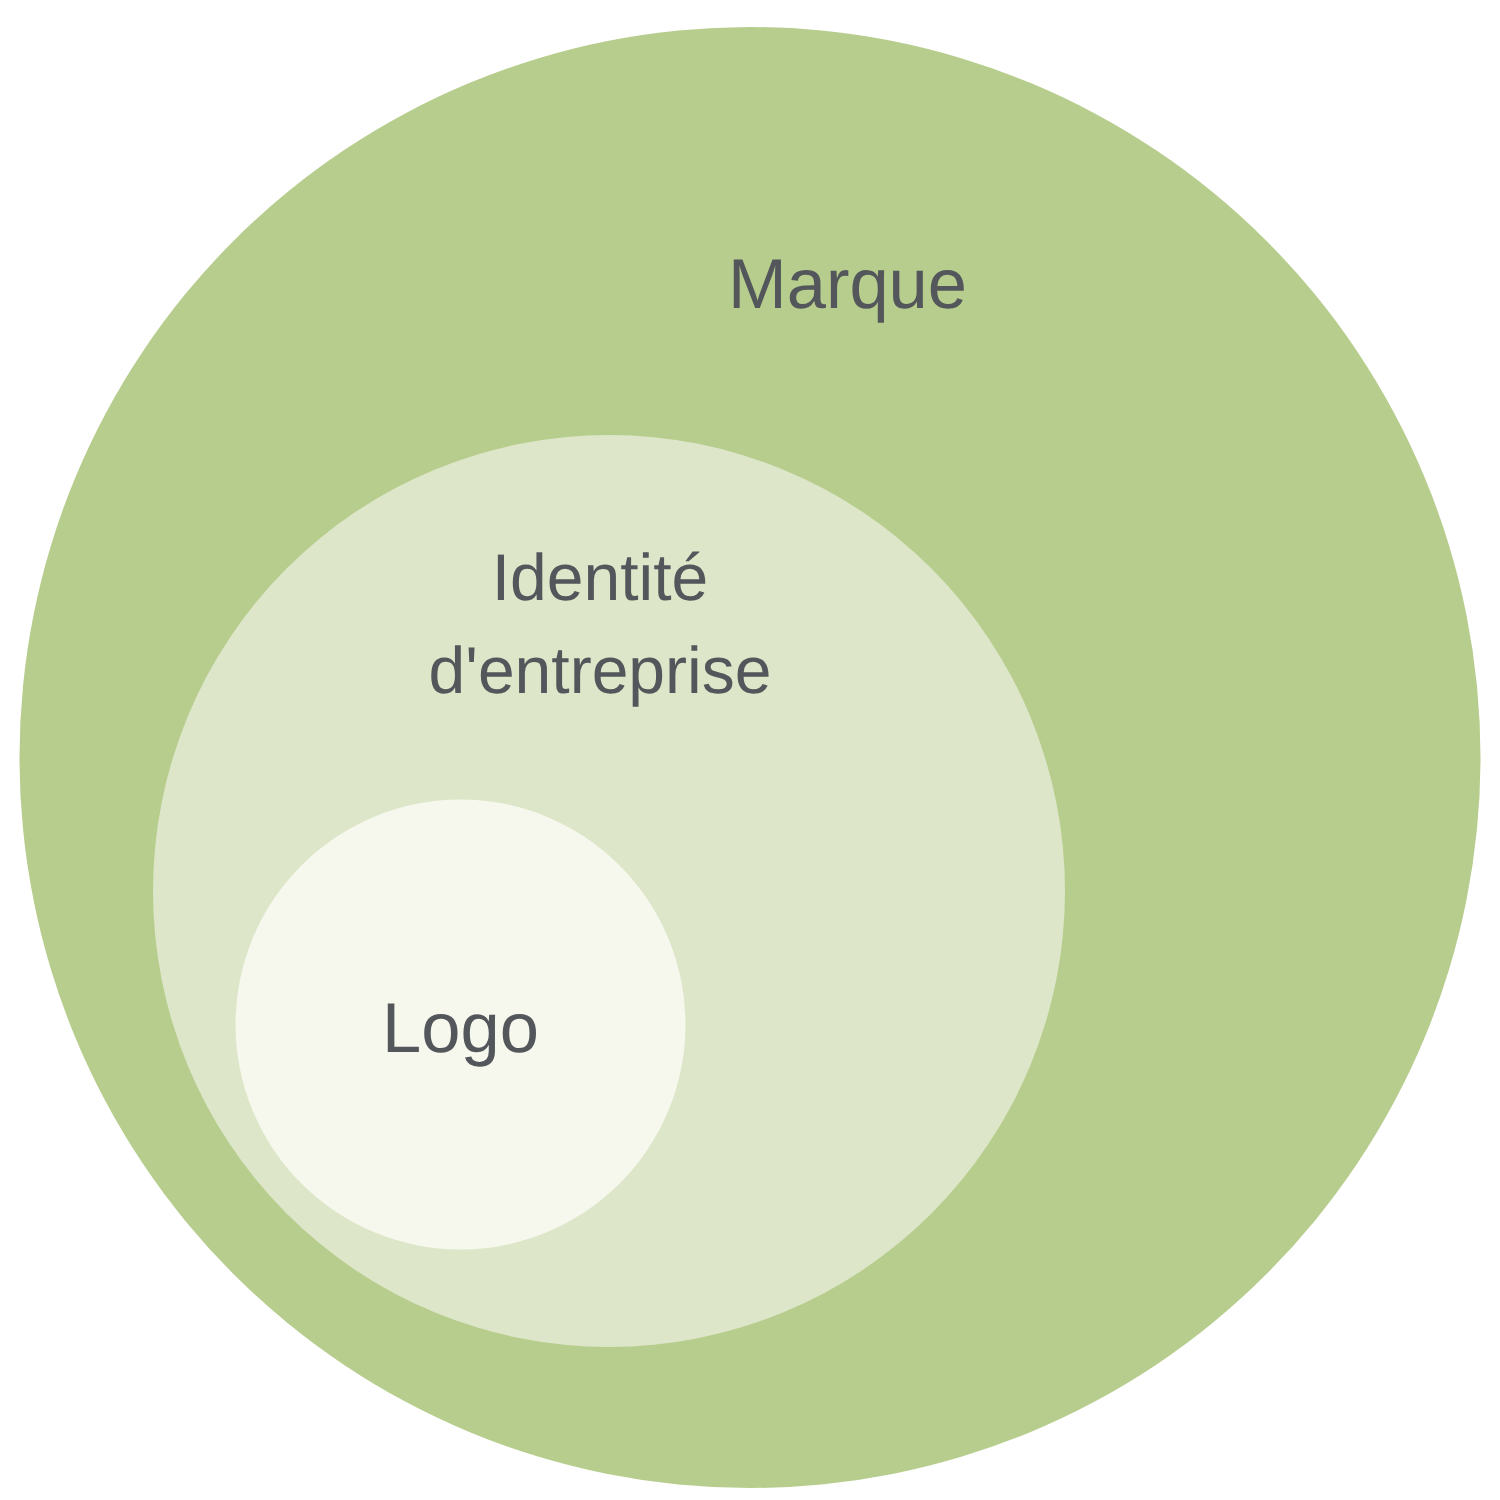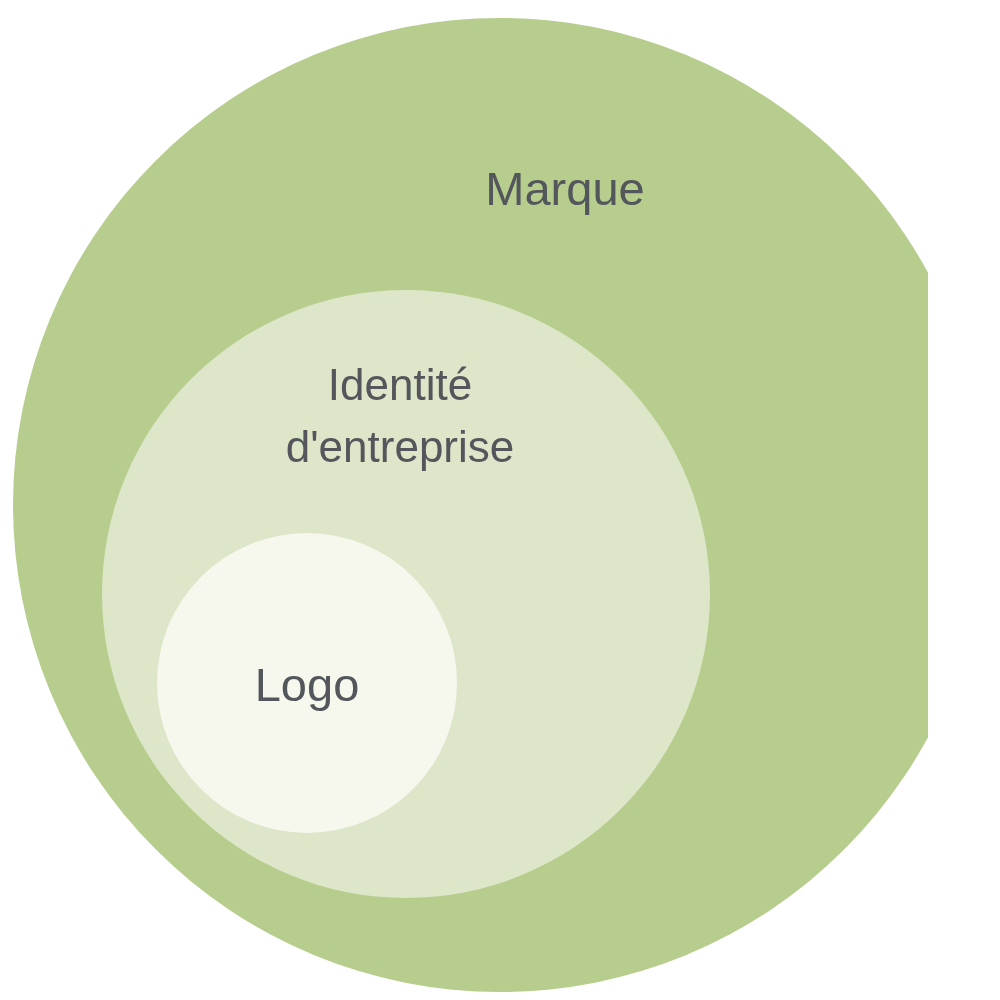--- a/index.html
+++ b/index.html
@@ -5,21 +5,21 @@
   html, body {
     margin: 0;
     padding: 0;
     width: 1000px;
     height: 1000px;
     background: #ffffff;
     font-family: "Liberation Sans", sans-serif;
   }
   .stage {
     position: relative;
-    width: 928px;
+    width: 1000px;
     height: 1000px;
     overflow: hidden;
   }
   svg { display: block; }
   .circle-label {
     font-family: "Liberation Sans", sans-serif;
     font-weight: 400;
   }
   .label-large  { font-size: 47px; }
   .label-medium { font-size: 44px; }

